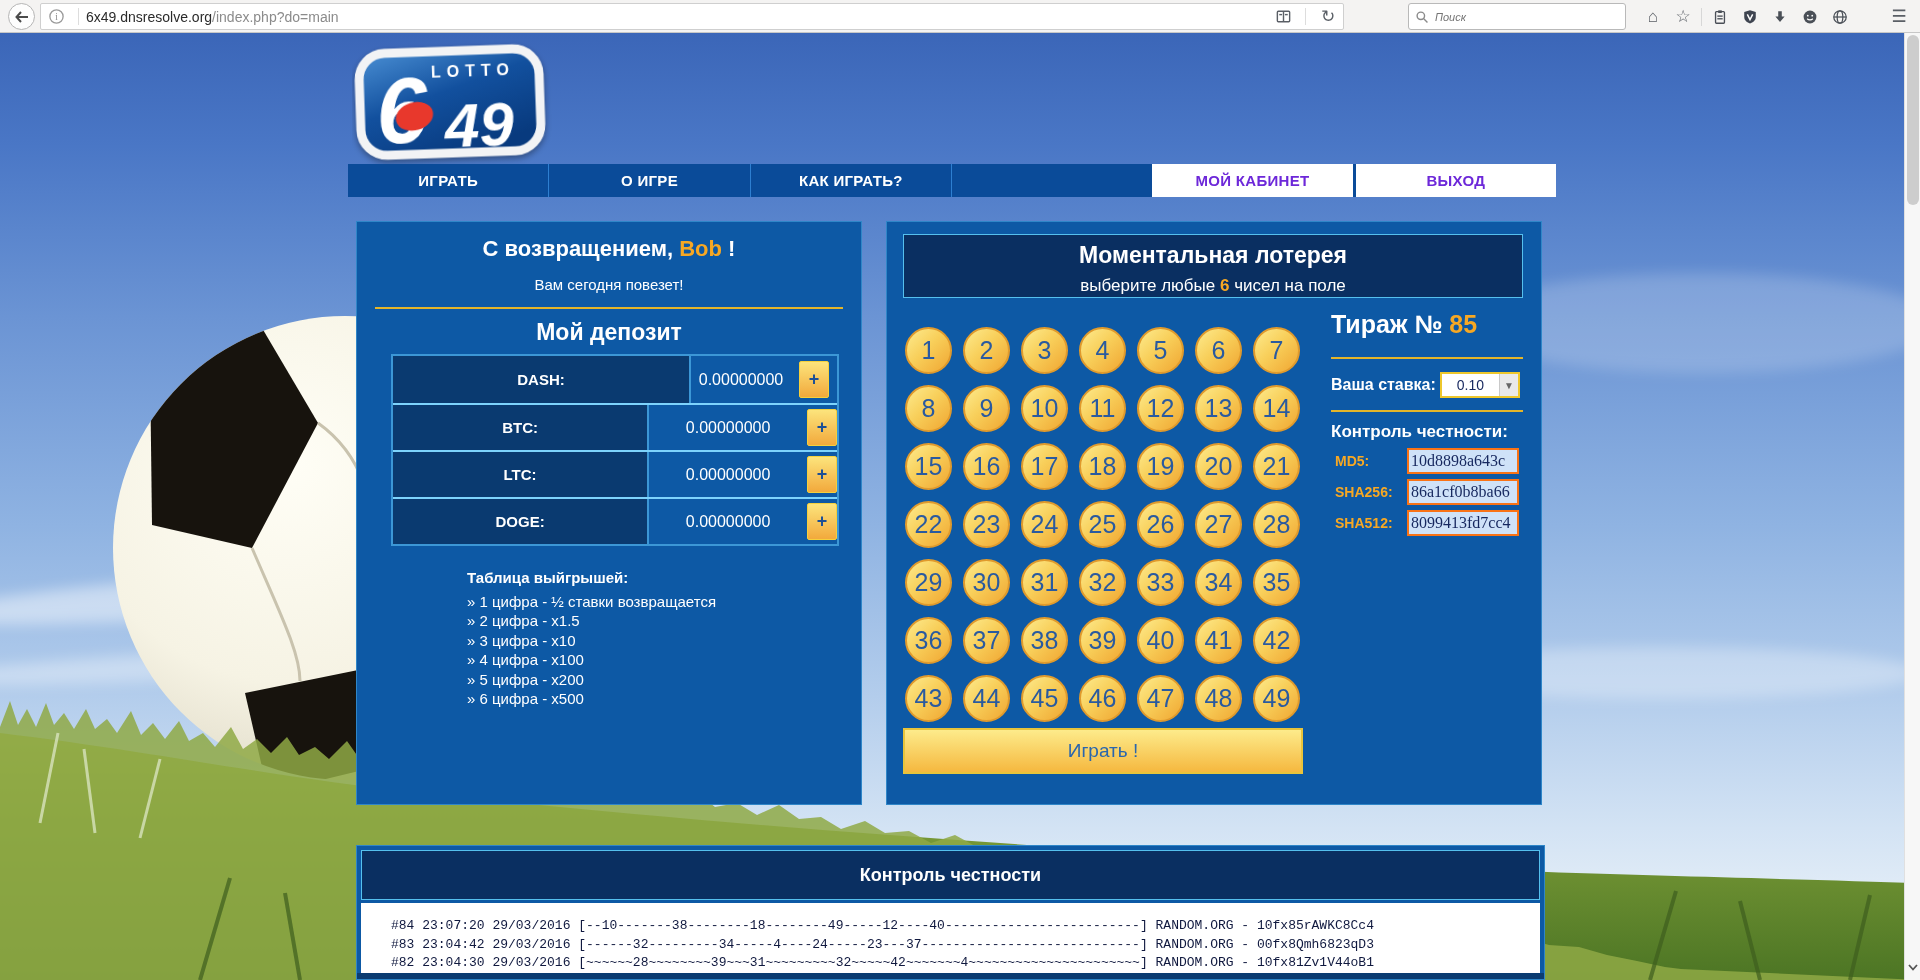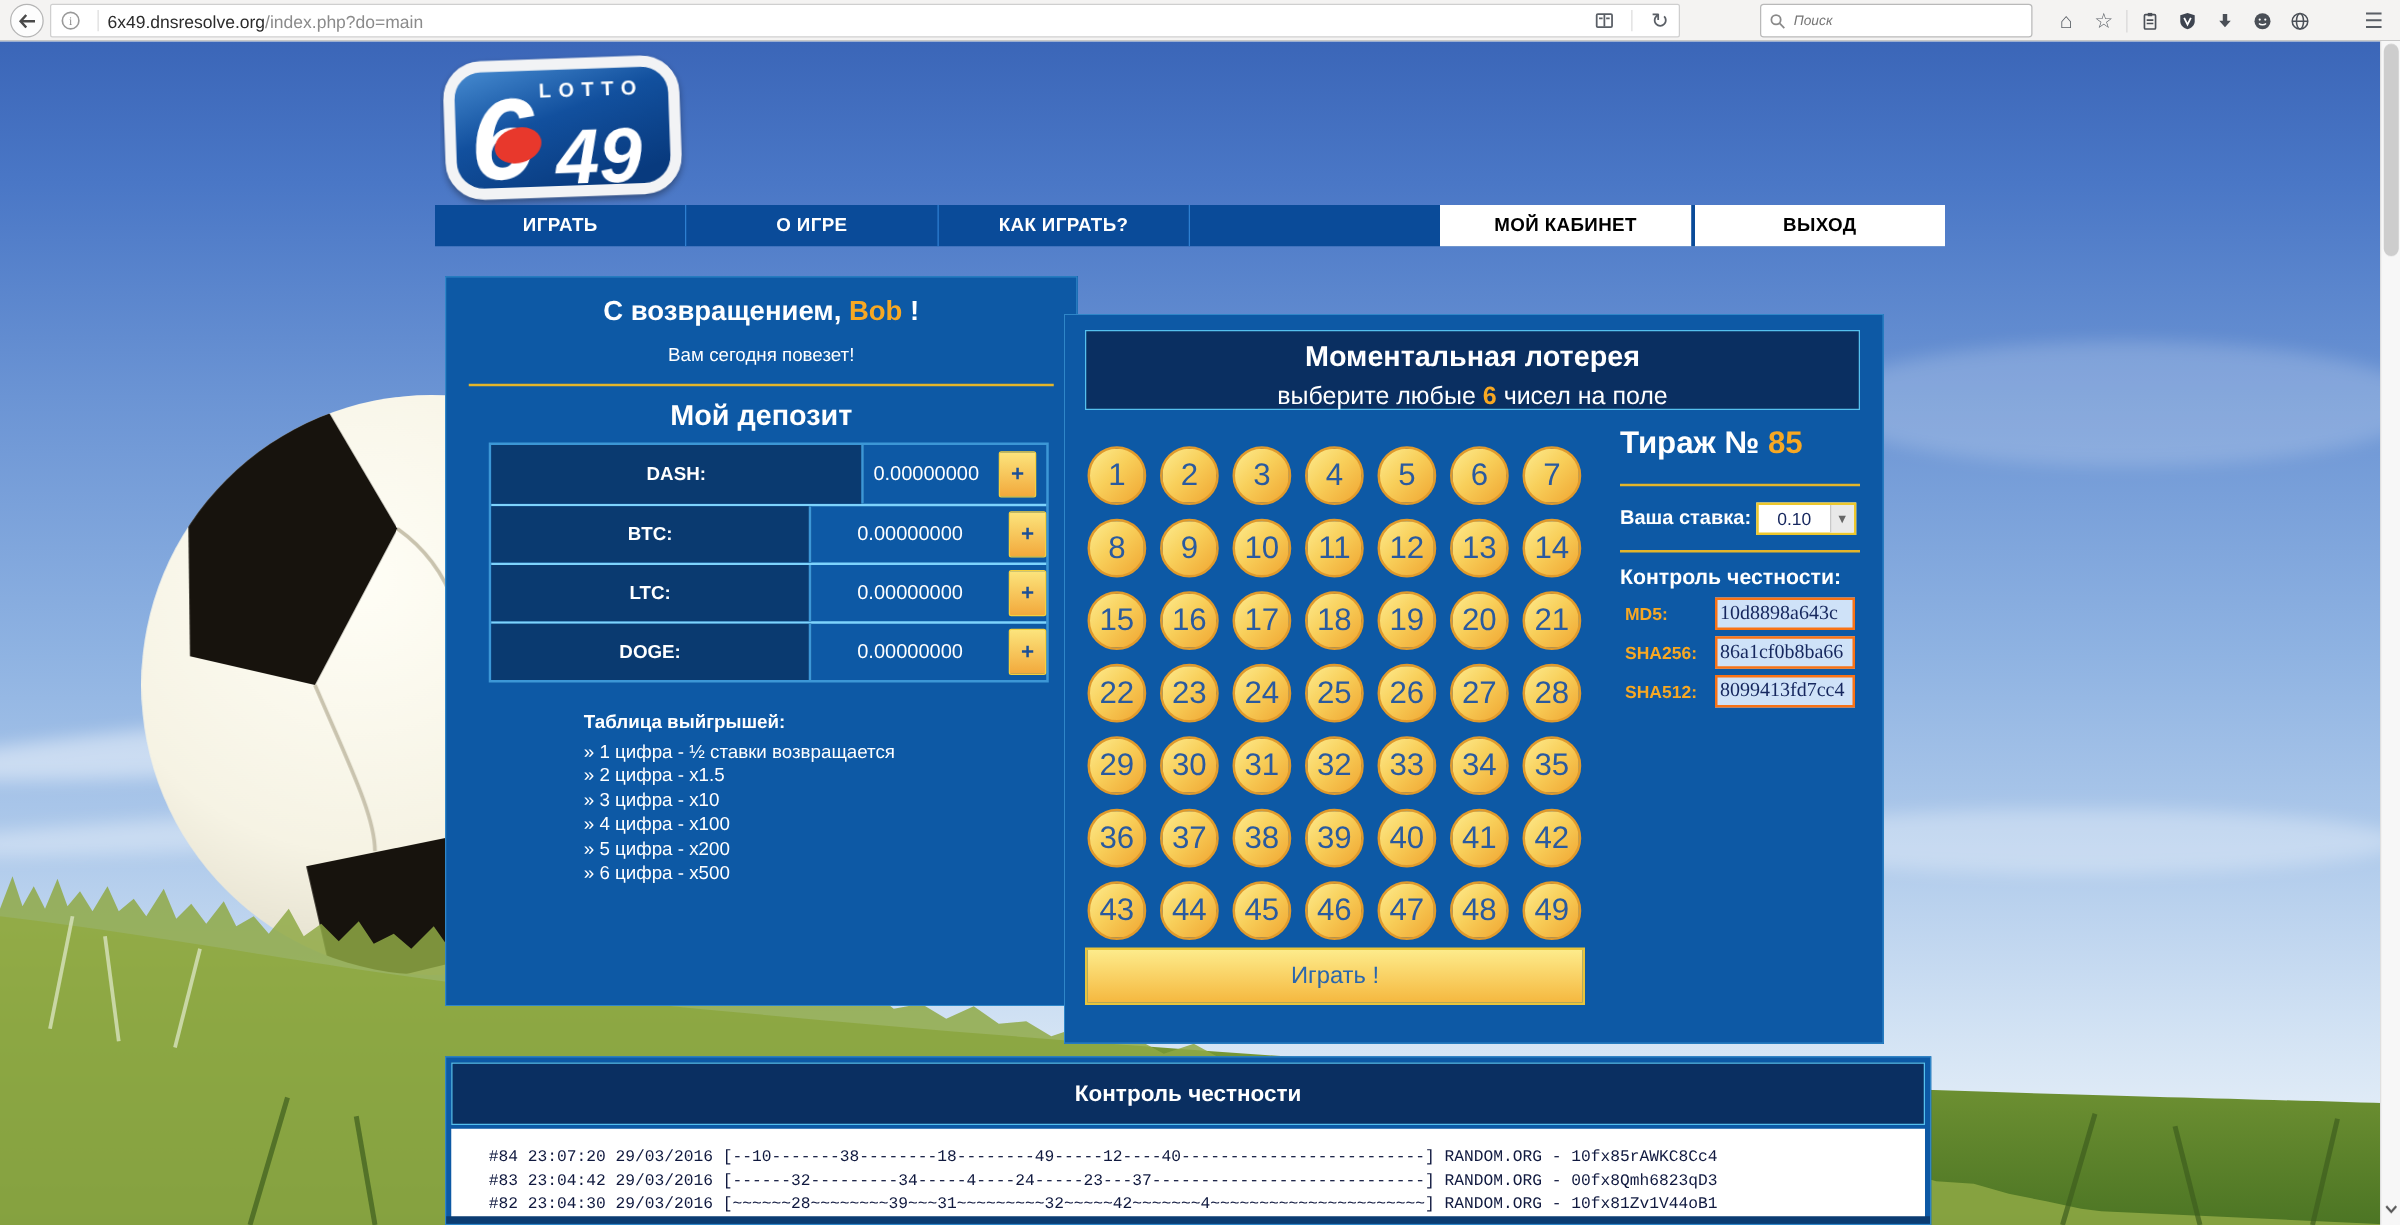--- a/index.html
+++ b/index.html
@@ -31,21 +31,21 @@
   .scroll-arrow { position:absolute; bottom:6px; left:1px; width:14px; height:14px; display:flex; align-items:center; justify-content:center; }
 
   
   .logo { position:absolute; left:352px; top:6px; width:200px; height:126px; z-index:5; }
 
   
   .menu { position:absolute; left:348px; top:131px; width:1208px; height:33px; display:flex; background:#0a4b99; z-index:5; }
   .menu-item { flex:1; display:flex; align-items:center; justify-content:center; color:#fff; font-size:15px; font-weight:bold; letter-spacing:.3px; cursor:pointer; }
   .menu-item.sep { border-right:1px solid #2e7fd1; }
   .menu-item.blank { cursor:default; }
-  .menu-item.active { background:#fff; color:#000000; }
+  .menu-item.active { background:#fff; color:#6d28d9; }
   .menu-item.active + .menu-item.active { border-left:3px solid #0a4b99; }
 
   
   .panel { position:absolute; background:#0d59a5; border:1px solid #2f86c8; z-index:4; }
   .navy-box { background:#0a2f61; border:1px solid #55c0ee; }
   .gold-hr { border:none; border-top:2px solid #e3b52a; }
 
   
   .left-panel { left:356px; top:188px; width:506px; height:584px; }
   .greet-title { margin-top:14px; text-align:center; color:#fff; font-size:22px; font-weight:bold; }
@@ -58,24 +58,24 @@
   .dep-row + .dep-row { border-top:2px solid #7dd3fc;gap:36px; }
   .dep-cur { width:298px; background:#0a3a70; color:#fff; font-weight:bold; font-size:15px; display:flex; align-items:center; justify-content:center; border-right:2px solid #3c97d6; }
   .dep-amt { width:100px; color:#fff; font-size:16px; display:flex; align-items:center; justify-content:center; }
   .dep-addwrap { flex:1; display:flex; align-items:center; justify-content:center; }
   .dep-add { width:30px; height:37px; background:linear-gradient(180deg,#fce47c,#f2a93c); border:1px solid #f5d03c; border-radius:2px; color:#1c4f96; font-size:18px; font-weight:bold; cursor:pointer; }
   .payouts { position:absolute; left:105px; top:346px; }
   .payouts-title { color:#f7a823; font-size:16px; font-weight:bold; margin-bottom:4px; }
   .payouts div { color:#fff; font-size:15px; line-height:19.5px; padding-left:5px; }
 
   
-  .right-panel { left:851px; top:188px; width:656px; height:584px;margin-top:30px; }
+  .right-panel { left:886px; top:188px; width:656px; height:584px; }
   .lottery-head { position:absolute; left:16px; top:12px; width:620px; height:64px; text-align:center; }
   .lottery-title { margin-top:7px; color:#fff; font-size:23px; font-weight:bold; }
-  .lottery-sub { margin-top:7px; color:#fff; font-size:20px; }
+  .lottery-sub { margin-top:7px; color:#fff; font-size:17px; }
   .lottery-sub .num { color:#f7a823; font-weight:bold; }
   .ball-grid { position:absolute; left:18px; top:105px; width:396px; display:grid; grid-template-columns:repeat(7,47px); grid-auto-rows:47px; column-gap:11px; row-gap:11px; }
   .ball { width:47px; height:47px; border-radius:50%; background:linear-gradient(135deg,#fdeb8f 0%,#f8cf5a 45%,#f0a632 100%); border:2px solid #e09a2c; color:#2a5a9f; font-size:25px; display:flex; align-items:center; justify-content:center; cursor:pointer; }
   .play-btn { position:absolute; left:16px; top:506px; width:400px; height:46px; background:linear-gradient(180deg,#fdeb8b,#f5b83f); border:2px solid #e8c43b; color:#2a66ad; font-size:19px; font-family:"Liberation Sans",sans-serif; cursor:pointer; }
 
   .draw-info { position:absolute; left:444px; top:88px; width:200px; }
   .draw-title { color:#fff; font-size:25px; font-weight:bold; }
   .draw-title .num { color:#f7a823; }
   .info-hr1 { margin-top:18px; width:192px; }
   .bet-row { margin-top:13px; display:flex; align-items:center; }

